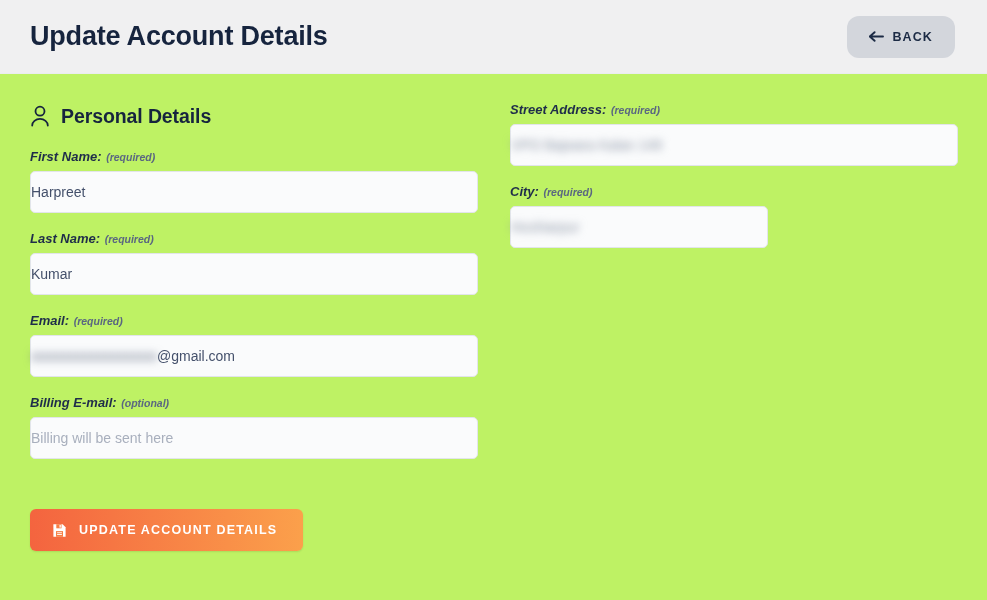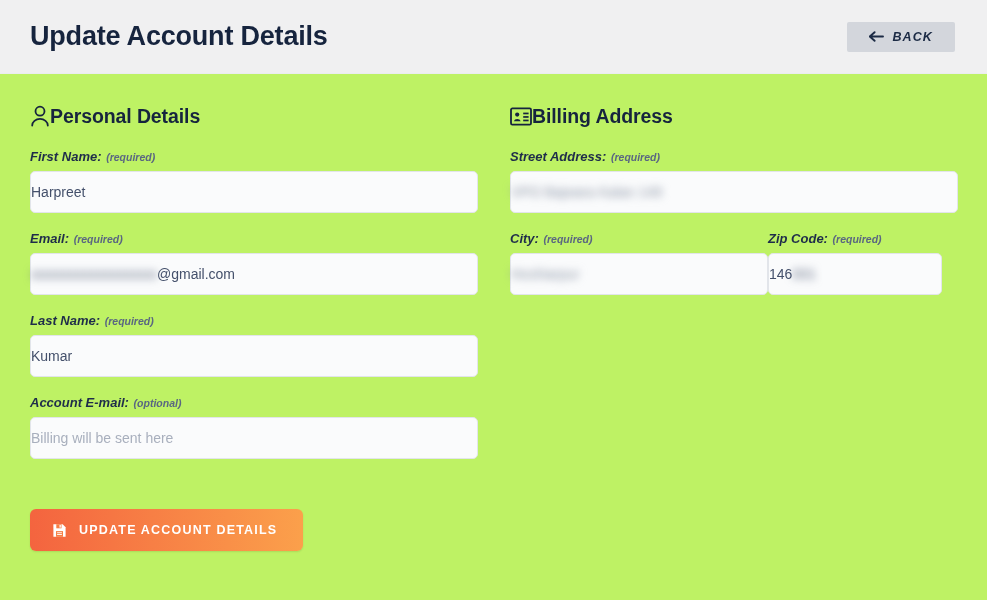--- a/index.html
+++ b/index.html
@@ -26,46 +26,46 @@
   .page-title {
     font-size: 27px;
     font-weight: bold;
     color: #16243e;
     letter-spacing: -0.2px;
     white-space: nowrap;
   }
   .back-button {
     background: #d3d6dc;
     border: none;
-    border-radius: 2px;
+    border-radius: 12px;
     padding: 0 22px;
-    height: 30px;
+    height: 42px;
     display: flex;
     align-items: center;
     gap: 8px;
     cursor: pointer;
     color: #1c2b45;
     font-size: 12.5px;
     font-weight: bold;
     letter-spacing: 1.1px;
-    font-style: italic;
   }
   .back-arrow { display: flex; align-items: center; }
 
   
   .content {
     display: flex;
     padding: 28px 30px 0 30px;
     gap: 32px;
   }
   .col { width: 448px; flex: 0 0 448px; }
 
   .section-head {
     display: flex;
     align-items: center;
+    gap: 11px;
     margin-bottom: 19px;
     height: 28px;
     text-align: center;
   }
   .section-title {
     font-size: 19.5px;
     font-weight: bold;
     color: #16243e;
     letter-spacing: -0.1px;
   }
@@ -181,64 +181,51 @@
           <span>First Name:</span>
           <span class="req">(required)</span>
         </label>
         <div class="input">
           <span>Harpreet</span>
         </div>
       </div>
 
       <div class="field">
         <label class="field-label">
+          <span>Last Name:</span>
+          <span class="req">(required)</span>
+        </label>
+        <div class="input">
+          <span>Kumar</span>
+        </div>
+      </div>
+
+      <div class="field">
+        <label class="field-label">
           <span>Email:</span>
           <span class="req">(required)</span>
         </label>
         <div class="input">
           <span class="blurred">xxxxxxxxxxxxxxxxxx</span>
             <span>@gmail.com</span>
         </div>
       </div>
 
       <div class="field">
         <label class="field-label">
-          <span>Last Name:</span>
-          <span class="req">(required)</span>
-        </label>
-        <div class="input">
-          <span>Kumar</span>
-        </div>
-      </div>
-
-      <div class="field">
-        <label class="field-label">
-          <span>Account E-mail:</span>
+          <span>Billing E-mail:</span>
           <span class="req">(optional)</span>
         </label>
         <div class="input placeholder">
           <span>Billing will be sent here</span>
         </div>
       </div>
     </div>
 
     <div class="col">
-      <div class="section-head">
-        <span class="sec-icon">
-          <svg width="22" height="19" viewBox="0 0 22 19">
-            <rect x="1" y="1.4" width="20" height="16.2" rx="1.4" fill="none" stroke="#16243e" stroke-width="1.8"></rect>
-            <circle cx="7.2" cy="7.6" r="2.1" fill="#16243e"></circle>
-            <path d="M3.8 14.2 a3.6 3 0 0 1 6.9 0 z" fill="#16243e"></path>
-            <rect x="13.2" y="5.6" width="5.4" height="1.7" fill="#16243e"></rect>
-            <rect x="13.2" y="9.1" width="5.4" height="1.7" fill="#16243e"></rect>
-            <rect x="13.2" y="12.6" width="5.4" height="1.7" fill="#16243e"></rect>
-          </svg>
-        </span>
-        <span class="section-title">Billing Address</span>
-      </div>
 
       <div class="field">
         <label class="field-label">
           <span>Street Address:</span>
           <span class="req">(required)</span>
         </label>
         <div class="input">
           <span class="blurred-light">VPO Bajwara Kalan 149</span>
         </div>
       </div>
@@ -247,28 +234,20 @@
         <div class="c-city">
           <label class="field-label">
             <span>City:</span>
             <span class="req">(required)</span>
           </label>
           <div class="input">
             <span class="blurred-light">Hoshiarpur</span>
           </div>
         </div>
         <div class="c-zip">
-          <label class="field-label">
-            <span>Zip Code:</span>
-            <span class="req">(required)</span>
-          </label>
-          <div class="input">
-            <span>146</span>
-              <span class="blurred">001</span>
-          </div>
         </div>
       </div>
 
     </div>
   </div>
 
   <div class="submit-wrap">
     <button class="submit-btn">
       <span class="save-icon">
         <svg width="15" height="15" viewBox="0 0 15 15">

